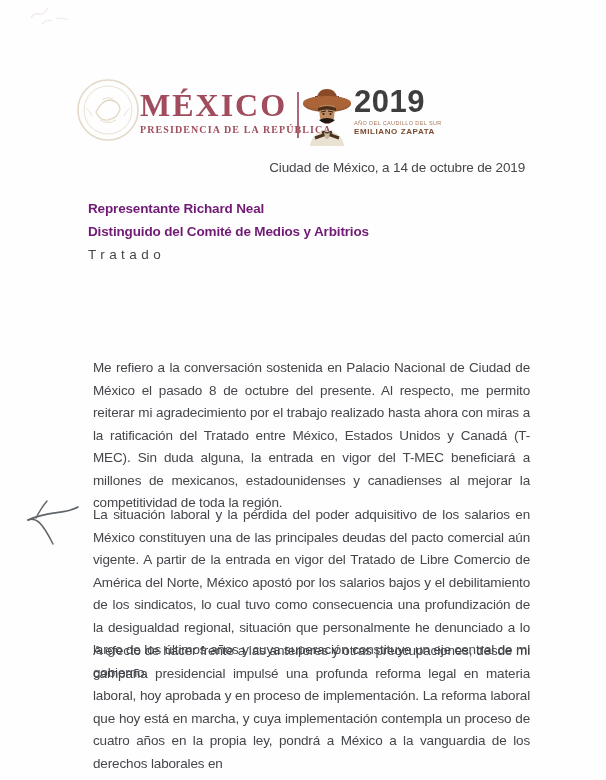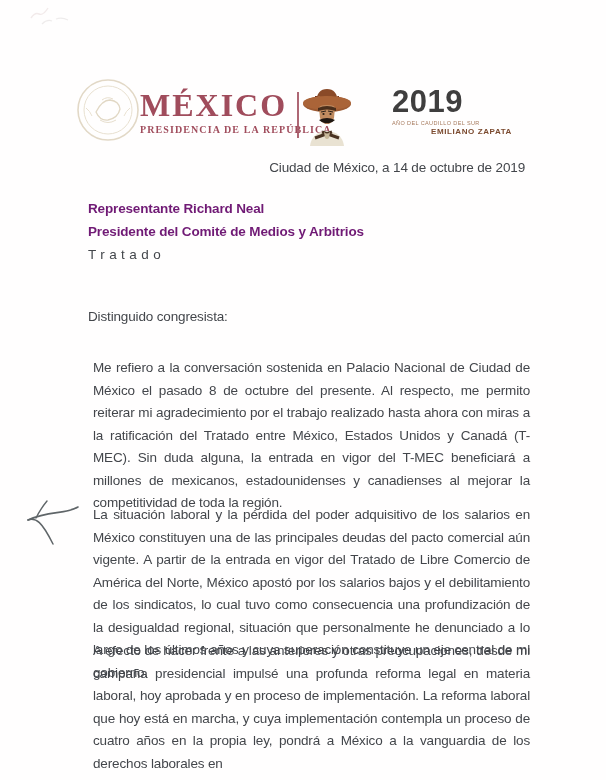--- a/index.html
+++ b/index.html
@@ -24,27 +24,27 @@
   .brand-subtitle{
     font-family:"Liberation Serif", serif;
     font-weight:bold;font-size:10px;color:#a04c5c;
     letter-spacing:1.1px;margin-top:2px;white-space:nowrap;
   }
   .brand-divider{
     position:absolute;left:297px;top:80px;width:2px;height:46px;
     background:#a04c5c;opacity:.85;
   }
   .zapata{position:absolute;left:302px;top:70px;width:50px;height:64px;}
-  .year-block{position:absolute;left:354px;top:74px;width:120px;margin-left:38px;}
+  .year-block{position:absolute;left:354px;top:74px;width:120px;}
   .year-number{
     font-weight:bold;font-size:31px;line-height:32px;color:#3f3e3e;
     letter-spacing:.5px;
   }
   .year-slogan1{font-size:5.5px;color:#a6795c;letter-spacing:.4px;margin-top:2px;white-space:nowrap;}
-  .year-slogan2{font-size:8px;font-weight:bold;color:#7b4a2f;letter-spacing:.6px;margin-top:1px;white-space:nowrap;text-align:right;}
+  .year-slogan2{font-size:8px;font-weight:bold;color:#7b4a2f;letter-spacing:.6px;margin-top:1px;white-space:nowrap;}
 
   
   .scan-noise{position:absolute;opacity:.16;}
 
   
   .letter{
     position:absolute;left:88px;top:0;width:437px;height:772px;
     color:#43464b;font-size:13.5px;letter-spacing:-0.15px;line-height:22.5px;
   }
   .dateline{position:absolute;top:157px;width:100%;text-align:right;}
@@ -127,25 +127,24 @@
     <path d="M8,22 C16,19 22,24 33,46" stroke="#5f6568" stroke-width="1.5" fill="none" stroke-linecap="round"></path>
     <path d="M27,3 C22,9 19,14 16,20" stroke="#5f6568" stroke-width="1.4" fill="none" stroke-linecap="round"></path>
   </svg>
 
   <div class="letter">
 
     <div class="dateline">Ciudad de México, a 14 de octubre de 2019</div>
 
     <div class="recipient">
       <div class="r-bold">Representante Richard Neal</div>
-      <div class="r-bold">Presidente del Comité de Medios y Arbitrios</div>
+      <div class="r-bold">Distinguido del Comité de Medios y Arbitrios</div>
       <div class="r-presente">Tratado</div>
     </div>
 
-    <div class="salutation">Distinguido congresista:</div>
 
     <p class="para p1">Me refiero a la conversación sostenida en Palacio Nacional de Ciudad de México el pasado 8 de octubre del presente. Al respecto, me permito reiterar mi agradecimiento por el trabajo realizado hasta ahora con miras a la ratificación del Tratado entre México, Estados Unidos y Canadá (T-MEC). Sin duda alguna, la entrada en vigor del T-MEC beneficiará a millones de mexicanos, estadounidenses y canadienses al mejorar la competitividad de toda la región.</p>
 
     <p class="para p2">La situación laboral y la pérdida del poder adquisitivo de los salarios en México constituyen una de las principales deudas del pacto comercial aún vigente. A partir de la entrada en vigor del Tratado de Libre Comercio de América del Norte, México apostó por los salarios bajos y el debilitamiento de los sindicatos, lo cual tuvo como consecuencia una profundización de la desigualdad regional, situación que personalmente he denunciado a lo largo de los últimos años y cuya superación constituye un eje central de mi gobierno.</p>
 
     <p class="para p3">A efecto de hacer frente a las anteriores y otras preocupaciones, desde mi campaña presidencial impulsé una profunda reforma legal en materia laboral, hoy aprobada y en proceso de implementación. La reforma laboral que hoy está en marcha, y cuya implementación contempla un proceso de cuatro años en la propia ley, pondrá a México a la vanguardia de los derechos laborales en</p>
   </div>
 
 </div>
 

